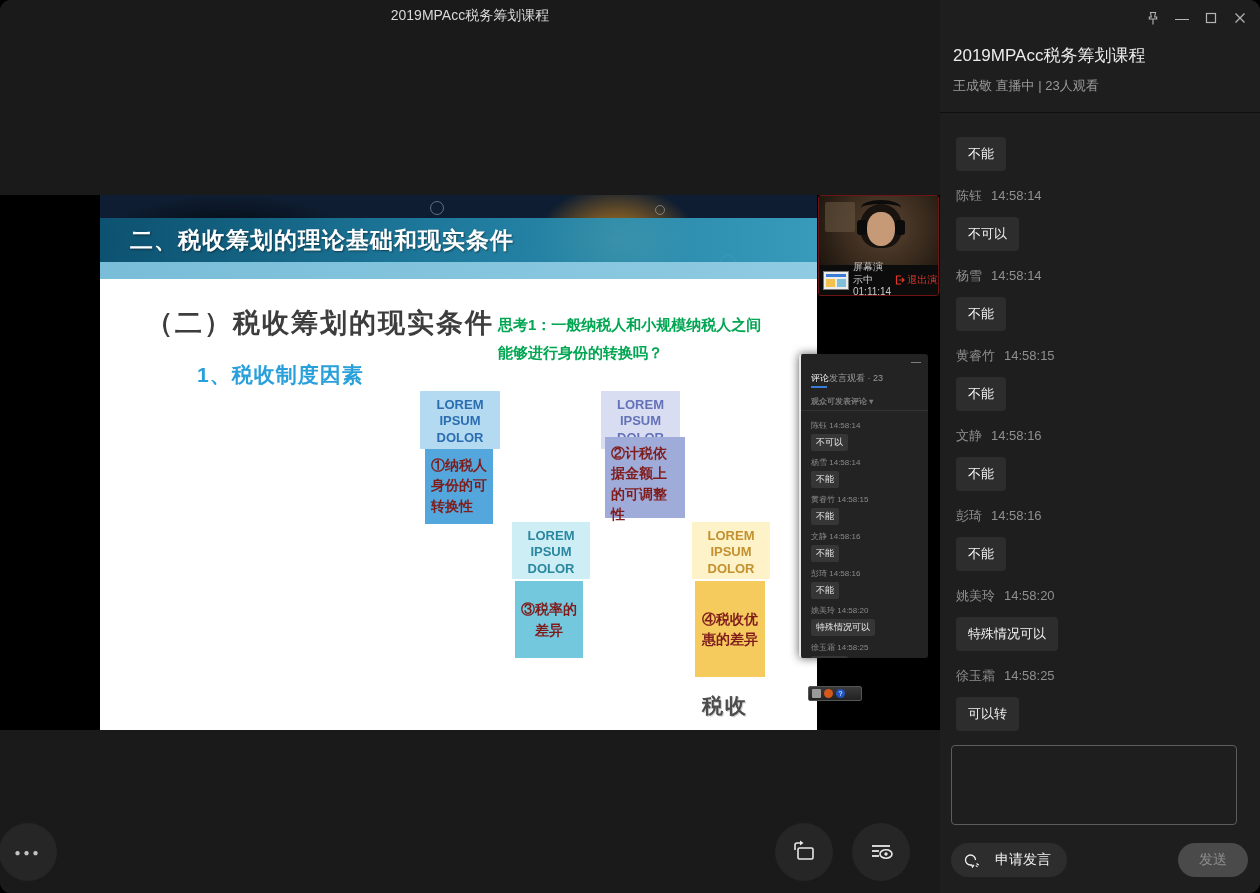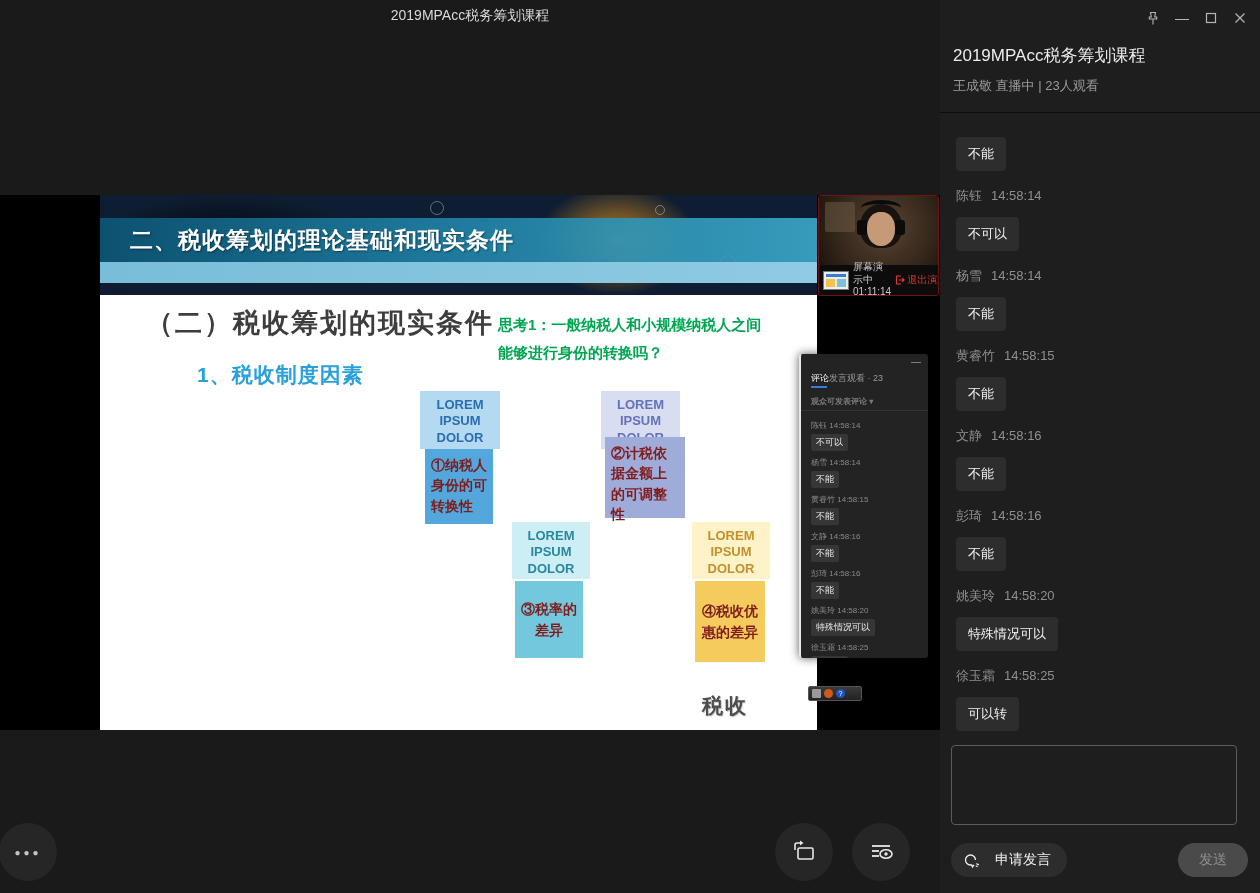--- a/index.html
+++ b/index.html
@@ -1,30 +1,30 @@
 <!DOCTYPE html>
 <html><head>
 <meta charset="utf-8">
 <style>
   * { margin:0; padding:0; box-sizing:border-box; }
   html,body { background:#000; }
   body { font-family:"Liberation Sans", sans-serif; }
-  .app { position:relative; width:1260px; height:893px; background:#191919; overflow:hidden; }
+  .app { position:relative; width:1260px; height:893px; background:#191919; overflow:hidden;border-radius:11px; }
 
   
   .stage { position:absolute; left:0; top:0; width:940px; height:893px; background:#1a1a1a; }
   .stage-top-title { position:absolute; left:0; top:7px; width:940px; text-align:center;
     color:#d9d9d9; font-size:14px; }
 
   .slide-band { position:absolute; left:0; top:195px; width:940px; height:535px; background:#000; }
 
   .slide { position:absolute; left:100px; top:195px; width:717px; height:535px; background:#fff; }
 
   
-  .hero { position:absolute; left:0; top:0; width:717px; height:100px; background:#0e1d31; overflow:hidden; }
+  .hero { position:absolute; left:0; top:0; width:717px; height:84px; background:#0e1d31; overflow:hidden; }
   .hero-glow { position:absolute; right:120px; top:-10px; width:160px; height:110px;
     background:radial-gradient(closest-side, rgba(232,148,26,.85), rgba(232,148,26,0)); }
   .hero-dark { position:absolute; left:0; top:0; width:320px; height:88px;
     background:radial-gradient(closest-side at 40% 50%, rgba(0,0,0,.75), rgba(0,0,0,0)); }
   .hero-dot { position:absolute; border:1px solid rgba(255,255,255,.35); border-radius:50%; }
   .hero-band { position:absolute; left:0; top:23px; width:717px; height:44px;
     background:linear-gradient(90deg,#0d5676 0%, #1e7fa3 45%, #3ba6c8 100%); opacity:.92; }
   .hero-title { position:absolute; left:30px; top:23px; height:44px; line-height:44px;
     color:#fff; font-size:23px; font-weight:bold; letter-spacing:1px;
     text-shadow:1px 1px 2px rgba(0,0,0,.45); }
@@ -48,21 +48,21 @@
     line-height:1.25; padding-top:6px; white-space:pre-line; }
   .blk-body { position:absolute; color:#7f1d1d; font-weight:bold; font-size:14px;
     line-height:1.45; padding:6px 6px; text-align:left; display:flex; }
   .b1h { left:320px; top:196px; width:80px; height:58px; background:#b4daf2; color:#2a6db0; }
   .b1b { left:325px; top:254px; width:68px; height:75px; background:#53a7dd; }
   .b2h { left:501px; top:196px; width:79px; height:58px; background:#d9ddf2; color:#6472b8; }
   .b2b { left:505px; top:242px; width:80px; height:81px; background:#9fabd9; }
   .b3h { left:412px; top:327px; width:78px; height:57px; background:#cdeef5; color:#2a87a0; }
   .b3b { left:415px; top:386px; width:68px; height:77px; background:#74c8dd; align-items:center; justify-content:center; text-align:center; }
   .b4h { left:592px; top:327px; width:78px; height:57px; background:#fdf2c8; color:#c3912f; }
-  .b4b { left:595px; top:386px; width:70px; height:81px; background:#f6cb5e; align-items:center; justify-content:center; text-align:center; }
+  .b4b { left:595px; top:386px; width:70px; height:96px; background:#f6cb5e; align-items:center; justify-content:center; text-align:center; }
   .slide-word { position:absolute; left:602px; top:497px; color:#4d4d4d; font-size:21px;
     font-weight:bold; letter-spacing:2px; text-shadow:1px 1px 0 #cfcfcf; }
 
   
   .rec-bar { position:absolute; left:808px; top:686px; width:54px; height:15px;
     background:linear-gradient(#3a3a3a,#222); border:1px solid #555; border-radius:2px;
     display:flex; align-items:center; gap:3px; padding:0 3px; }
   .rec-ico { width:9px; height:9px; border-radius:50%; font-size:7px; line-height:9px;
     text-align:center; color:#fff; }
   .rec-cam { border-radius:1px; background:#9a9a9a; }

